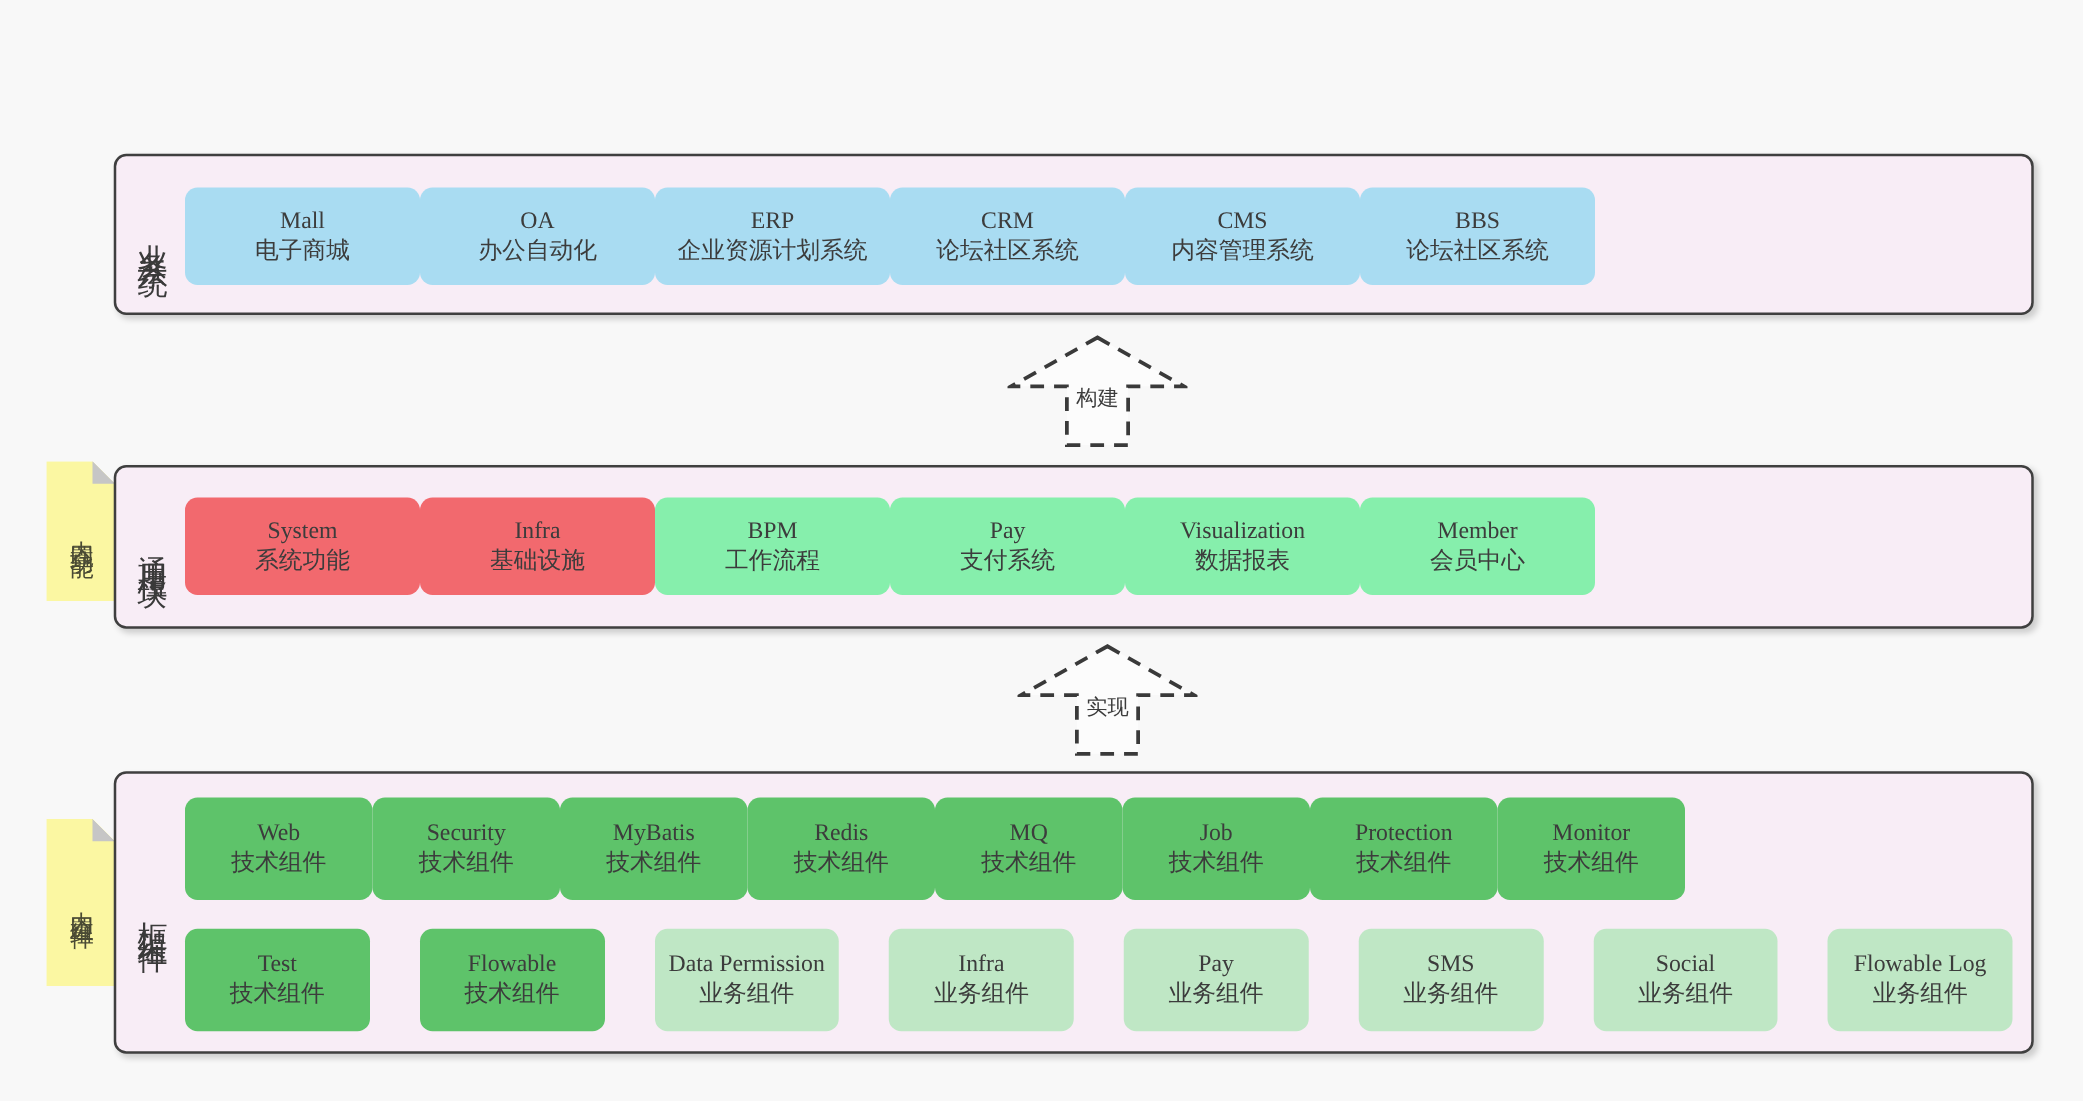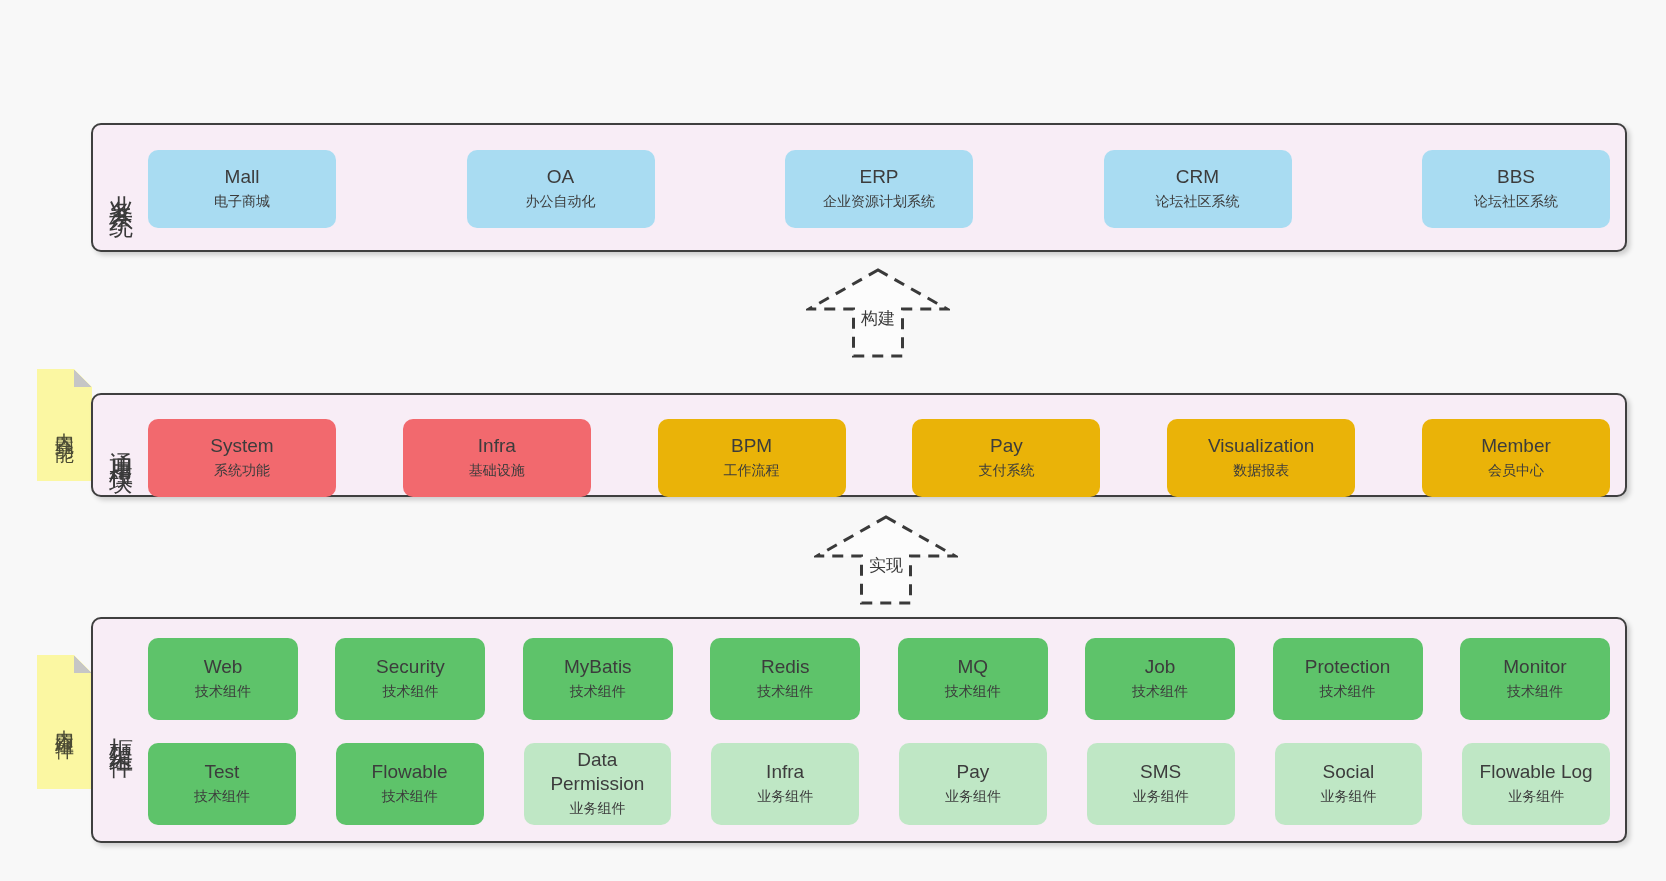--- a/index.html
+++ b/index.html
@@ -3,42 +3,42 @@
 <meta charset="utf-8">
 <style>
   html,body{margin:0;padding:0;}
   body{background:#f8f8f8;font-family:"Liberation Sans","DejaVu Sans",sans-serif;color:#3c3c3c;}
   .canvas{position:relative;width:1666px;height:881px;background:#f8f8f8;overflow:hidden;}
 
   .panel{position:absolute;left:91px;width:1536px;box-sizing:border-box;
          background:#f8edf6;border:2px solid #3f3f3f;border-radius:10px;
          box-shadow:3px 3px 5px rgba(0,0,0,.18);z-index:2;}
   #panel-business{top:123px;height:129px;}
-  #panel-modules{top:393px;height:104px;}
+  #panel-modules{top:372px;height:131px;}
   #panel-framework{top:617px;height:226px;}
 
   .side-label{position:absolute;left:12px;top:50%;transform:translateY(-50%);
               writing-mode:vertical-rl;text-orientation:upright;
               font-size:24px;letter-spacing:6px;color:#3a3a3a;white-space:nowrap;}
 
-  .row{position:absolute;left:55px;right:15px;display:flex;justify-content:space-between;}
+  .row{position:absolute;left:55px;right:15px;display:flex;justify-content:flex-start;font-family:Liberation Serif, serif;}
   #panel-business .row{top:25px;}
   #panel-modules .row{top:24px;}
   #panel-framework .row1{top:19px;}
   #panel-framework .row2{top:124px;gap:40px;}
 
   .box{width:188px;height:78px;border-radius:10px;display:flex;flex-direction:column;
        justify-content:center;align-items:center;text-align:center;box-sizing:border-box;padding:2px 8px;}
   .fw{width:150px;height:82px;padding:2px 9px;}
   .box .t{font-size:19px;line-height:24px;}
-  .box .s{font-size:14px;line-height:24px;}
+  .box .s{font-size:19px;line-height:24px;}
 
   .blue{background:#a9dcf2;}
   .red{background:#f2696e;}
-  .pink{background:#eab308;}
+  .pink{background:#86efac;}
   .green{background:#5ec36a;}
   .green-light{background:#bfe7c5;}
 
   .sticky{position:absolute;width:55px;background:#fbf7a2;z-index:1;
           clip-path:polygon(0 0,calc(100% - 18px) 0,100% 18px,100% 100%,0 100%);}
   #sticky-modules{left:37px;top:369px;height:112px;}
   #sticky-framework{left:37px;top:655px;height:134px;}
   .sticky::after{content:"";position:absolute;top:0;right:0;width:18px;height:18px;
           background:linear-gradient(225deg,transparent 0 50%,#c6c6c6 50% 100%);}
   .sticky-label{position:absolute;left:50%;top:50%;transform:translate(-50%,-50%);
@@ -69,20 +69,24 @@
       </div>
       <div class="box blue">
         <span class="t">ERP</span>
         <span class="s">企业资源计划系统</span>
       </div>
       <div class="box blue">
         <span class="t">CRM</span>
         <span class="s">论坛社区系统</span>
       </div>
       <div class="box blue">
+        <span class="t">CMS</span>
+        <span class="s">内容管理系统</span>
+      </div>
+      <div class="box blue">
         <span class="t">BBS</span>
         <span class="s">论坛社区系统</span>
       </div>
     </div>
   </div>
 
   <div class="arrow" id="arrow-build">
     <svg viewBox="0 0 144 92">
       <polygon points="72,3 141,42 96.5,42 96.5,89 47.5,89 47.5,42 3,42" fill="#fcfcfc" stroke="#3a3a3a" stroke-width="3" stroke-dasharray="11 8"></polygon>
       <text x="72" y="57" text-anchor="middle">构建</text>

